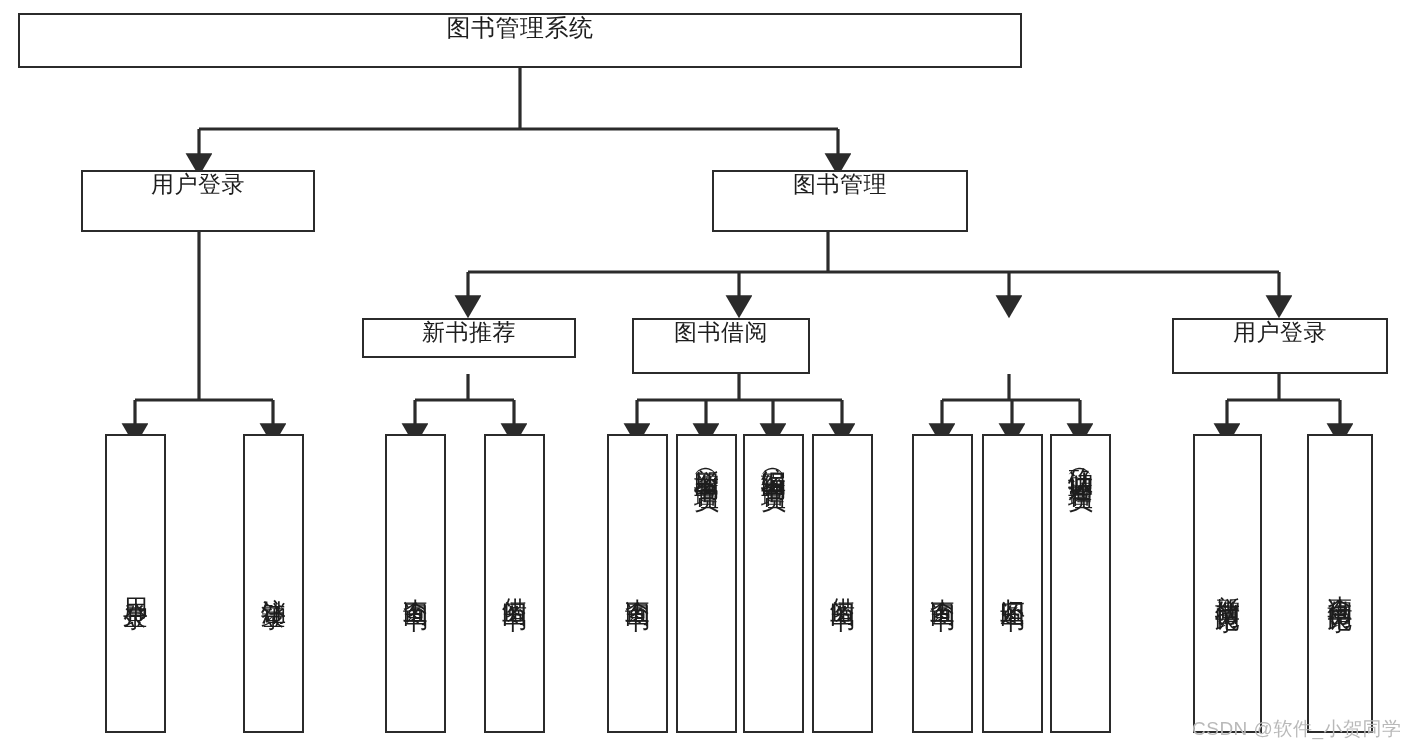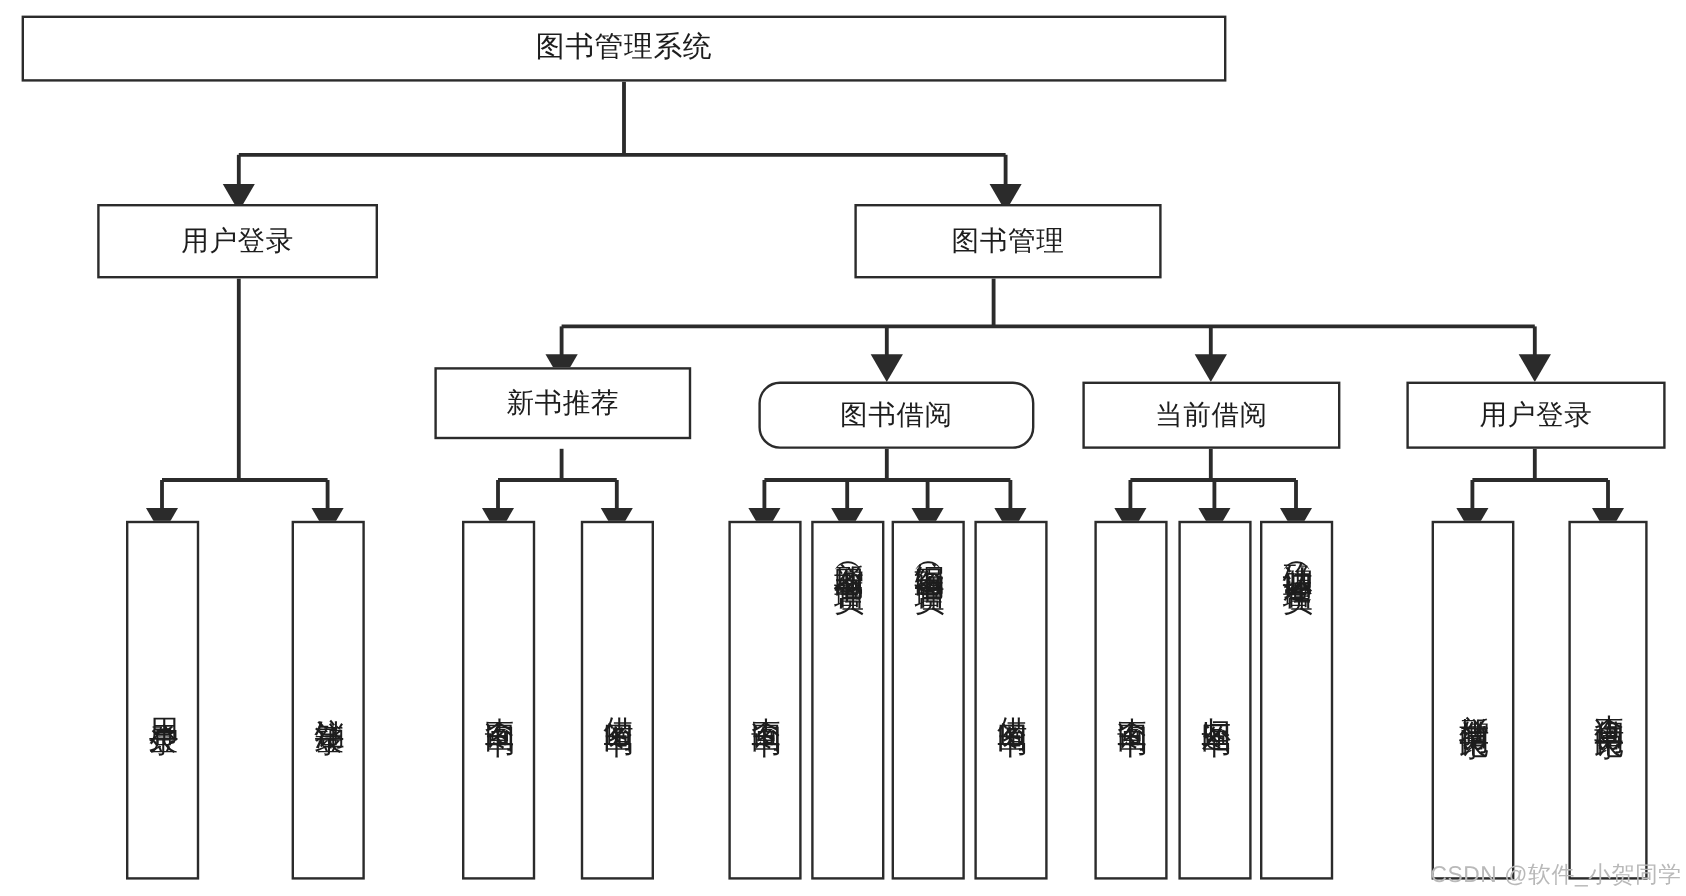--- a/index.html
+++ b/index.html
@@ -24,21 +24,21 @@
     width: 1405px;
     height: 747px;
     pointer-events: none;
   }
   .node {
     position: absolute;
     box-sizing: border-box;
     background: #ffffff;
     border: 2.5px solid #2b2b2b;
     display: flex;
-    align-items: center;
+    align-items: flex-start;
     justify-content: center;
   }
   .node-label {
     color: #1d1d1d;
     line-height: 1.12;
     text-align: center;
     white-space: pre;
   }
   
   .node.horiz .node-label {
@@ -135,28 +135,25 @@
     <span class="node-label">图书管理系统</span>
   </div>
 
   <div class="node horiz" style="left:81px; top:170px; width:234px; height:62px;">
     <span class="node-label">用户登录</span>
   </div>
   <div class="node horiz" style="left:712px; top:170px; width:256px; height:62px;">
     <span class="node-label">图书管理</span>
   </div>
 
-  <div class="node horiz" style="left:362px; top:306px; width:214px; height:60px;">
+  <div class="node horiz" style="left:362px; top:318px; width:214px; height:40px;">
     <span class="node-label">新书推荐</span>
   </div>
-  <div class="node horiz" style="left:632px; top:318px; width:230px; height:56px;border-radius:18px;">
+  <div class="node horiz" style="left:632px; top:318px; width:178px; height:56px;">
     <span class="node-label">图书借阅</span>
-  </div>
-  <div class="node horiz" style="left:902px; top:318px; width:215px; height:56px;">
-    <span class="node-label">当前借阅</span>
   </div>
   <div class="node horiz" style="left:1172px; top:318px; width:216px; height:56px;">
     <span class="node-label">用户登录</span>
   </div>
 
   <div class="node vert centered" style="left:105px; top:434px; width:61px; height:299px;">
     <span class="node-label">用户登录</span>
   </div>
   <div class="node vert centered" style="left:243px; top:434px; width:61px; height:299px;">
     <span class="node-label">注销登录</span>

